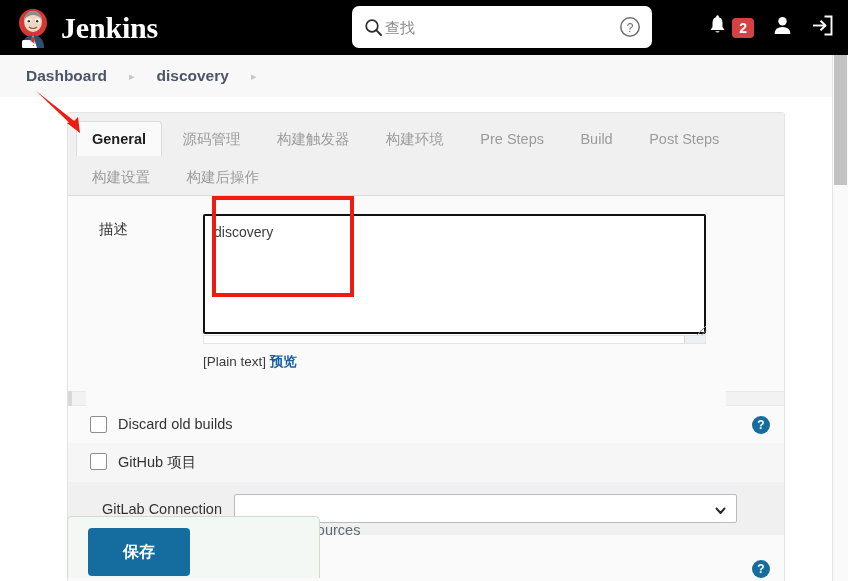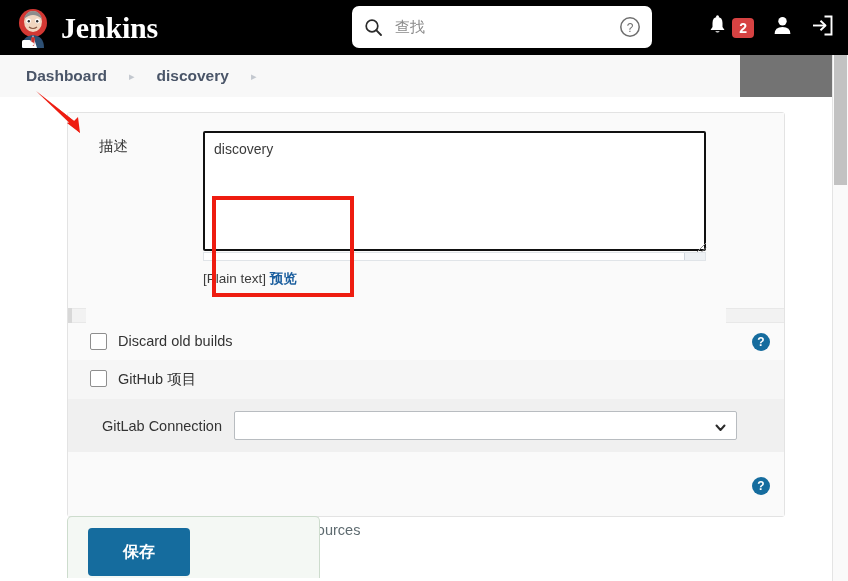--- a/index.html
+++ b/index.html
@@ -7,21 +7,21 @@
     width: 848px; height: 581px;
     overflow: hidden;
     background: #fff;
     font-family: "Liberation Sans", sans-serif;
     -webkit-font-smoothing: antialiased;
   }
   #page {
     position: relative;
     width: 848px; height: 581px;
     overflow: hidden;
-    background: #737373;
+    background: #84cc16;
   }
 
   
   .header {
     position: absolute; top: 0; left: 0;
     width: 848px; height: 55px;
     background: #000;
     display: flex; align-items: center;
   }
   .brand {
@@ -47,24 +47,23 @@
     left: 352px; top: 6px;
     width: 300px; height: 42px;
     background: #fff;
     border-radius: 7px;
     display: flex; align-items: center;
   }
   .search-icon { margin-left: 12px; display: flex; }
   .search-input {
     border: none; outline: none;
     background: transparent;
-    font-family: Liberation Serif, serif;
+    font-family: Liberation Sans, sans-serif;
     font-size: 15px;
     color: #333;
-    margin-left: 10px;
     width: 210px;
     height: 28px;
   }
   .search-input::placeholder { color: #8a8a8a; }
   .search-help {
     position: absolute; right: 11px; top: 10px;
     width: 22px; height: 22px;
     cursor: pointer;
   }
   .hdr-icons {
@@ -80,21 +79,21 @@
     font-weight: 700;
     border-radius: 4px;
     padding: 1px 7px;
     margin-left: 5px;
     line-height: 18px;
   }
 
   
   .breadcrumb-bar {
     position: absolute; top: 55px; left: 0;
-    width: 740px; height: 42px;
+    width: 848px; height: 42px;
     background: #f8f8f8;
     border-bottom: 1px solid #a3a3a3;
     display: flex; align-items: center;
   }
   .crumb {
     font-size: 15.5px;
     font-weight: 700;
     color: #4a5568;
     margin-left: 26px;
     cursor: pointer;
@@ -443,20 +442,31 @@
     <span class="crumb">Dashboard</span>
     <span class="crumb-sep">▸</span>
     <span class="crumb second">discovery</span>
     <span class="crumb-sep">▸</span>
   </div>
 
   <div class="content">
 
     <div class="config-panel">
 
+      <div class="tabbar">
+        <span class="tab active">General</span>
+        <span class="tab">源码管理</span>
+        <span class="tab">构建触发器</span>
+        <span class="tab">构建环境</span>
+        <span class="tab">Pre Steps</span>
+        <span class="tab">Build</span>
+        <span class="tab">Post Steps</span>
+        <span class="tab">构建设置</span>
+        <span class="tab">构建后操作</span>
+      </div>
 
       <div class="panel-body">
 
         <div class="row-desc">
           <div class="field-label">描述</div>
           <div class="desc-col" style="position:relative;">
             <textarea class="desc-textarea" style="">discovery</textarea>
             <span class="resize-grip" style="left:491px; top:108px;">
               <svg width="13" height="13" viewBox="0 0 13 13">
                 <line x1="12" y1="3" x2="3" y2="12" stroke="#888" stroke-width="1"></line>

